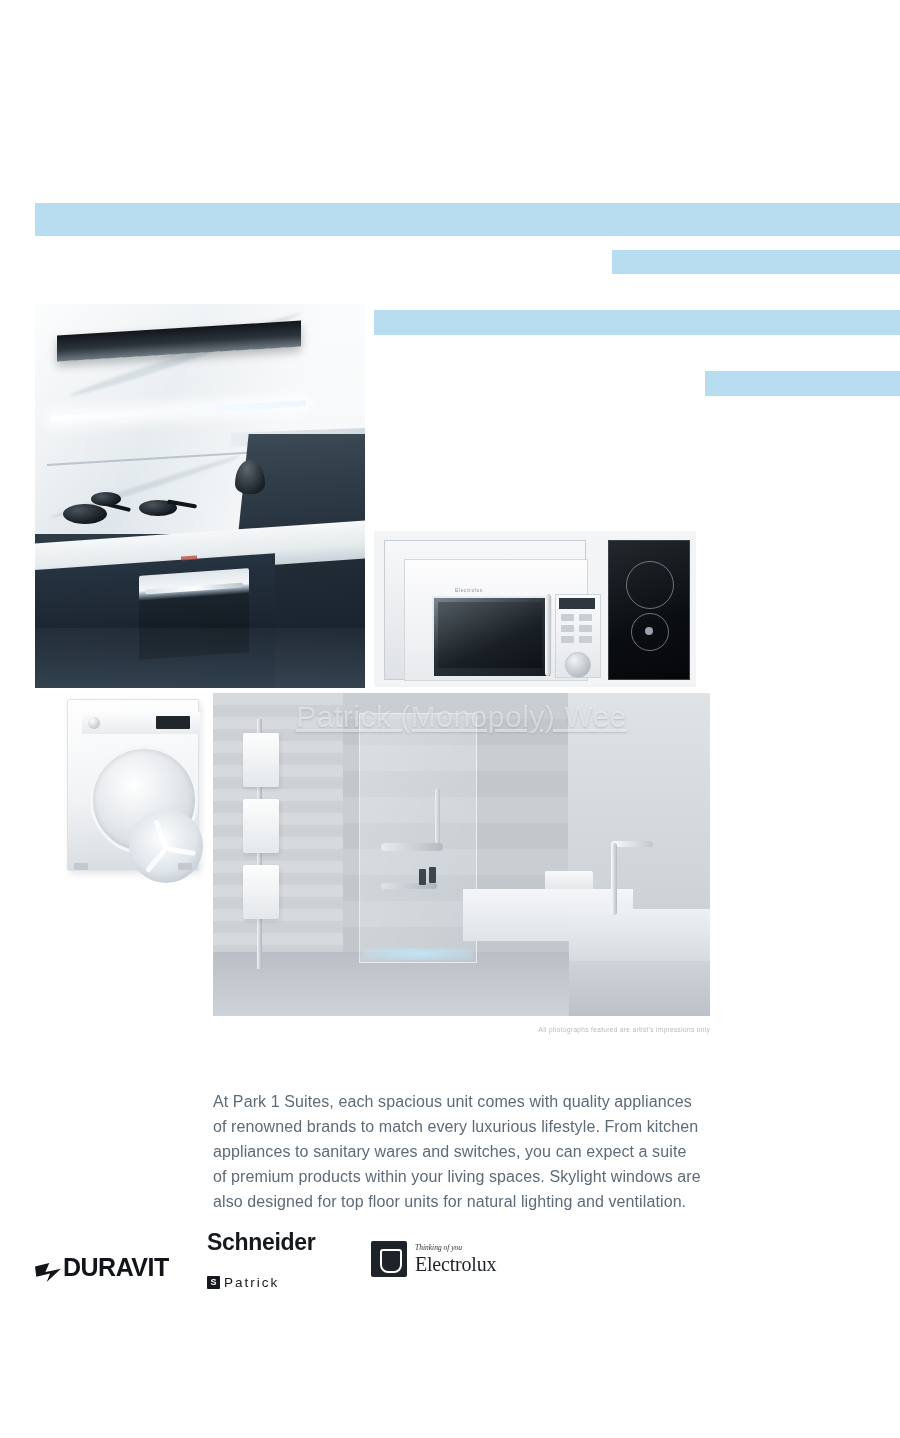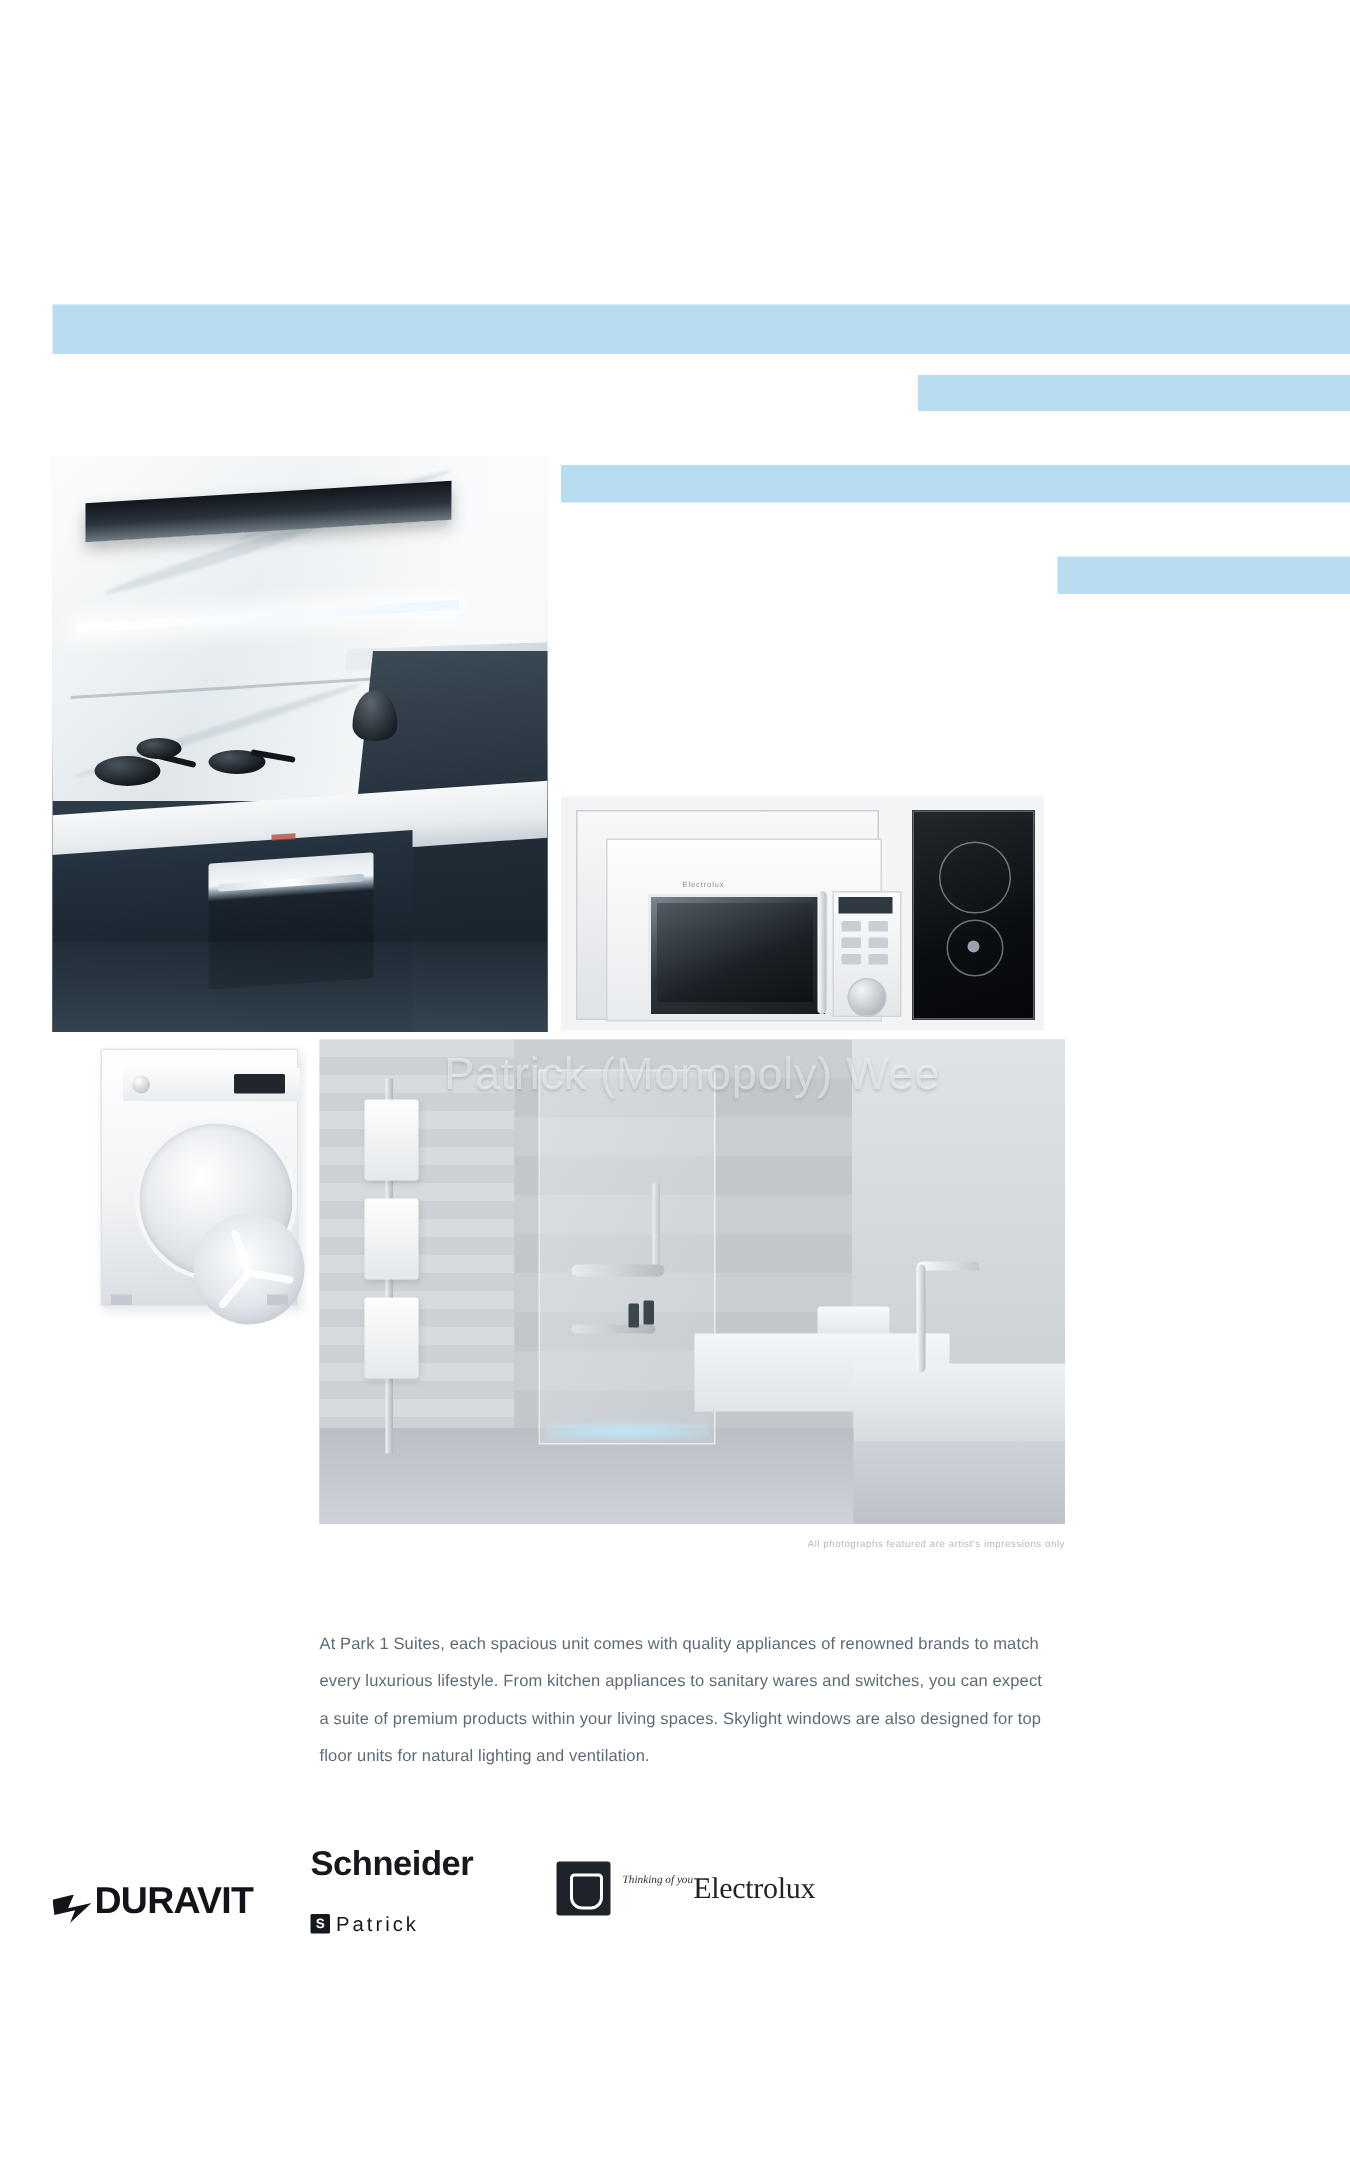--- a/index.html
+++ b/index.html
@@ -333,39 +333,40 @@
     position: absolute;
     left: 213px; top: 693px;
     width: 497px; height: 48px;
     display: flex; align-items: center; justify-content: center;
     font-size: 30px;
     letter-spacing: 0.5px;
     color: rgba(255,255,255,0.48);
     text-shadow: 0 1px 2px rgba(120,130,140,0.35);
     white-space: nowrap;
     pointer-events: none;
+    text-decoration: underline;
   }
 
   
   #photo-caption {
     position: absolute;
     left: 340px; top: 1026px;
     width: 370px;
     text-align: right;
     font-size: 6.5px;
     letter-spacing: 0.35px;
     color: #b5b9bc;
   }
 
   
   #body-copy {
     position: absolute;
     left: 213px; top: 1073px;
     width: 490px;
-    font-size: 11px;
+    font-size: 16px;
     line-height: 25px;
     color: #5d6b77;
     letter-spacing: 0.1px;
   }
 
   
   #logo-strip {
     position: absolute;
     left: 35px; top: 1236px;
     width: 680px; height: 46px;
@@ -400,21 +401,21 @@
   
   #logo-electrolux { left: 336px; align-items: center; }
   #logo-electrolux .sq {
     width: 36px; height: 36px; background: #1d2328; margin-right: 8px;
     position: relative; border-radius: 2px;
   }
   #logo-electrolux .sq::before {
     content: ""; position: absolute; left: 9px; top: 8px; width: 18px; height: 20px;
     border: 2.5px solid #fff; border-radius: 3px 3px 8px 8px;
   }
-  #logo-electrolux .txtwrap { display: flex; justify-content: flex-end; }
+  #logo-electrolux .txtwrap { display: flex; flex-direction: column; justify-content: flex-end; }
   #logo-electrolux .tag {
     font-size: 7.5px; font-style: italic; color: #2b3238; margin-bottom: 1px;
     font-family: "Liberation Serif", serif;
   }
   #logo-electrolux .name {
     font-size: 20px; color: #1d2328; letter-spacing: -0.2px;
     font-family: "Liberation Serif", serif;
   }
 
   

